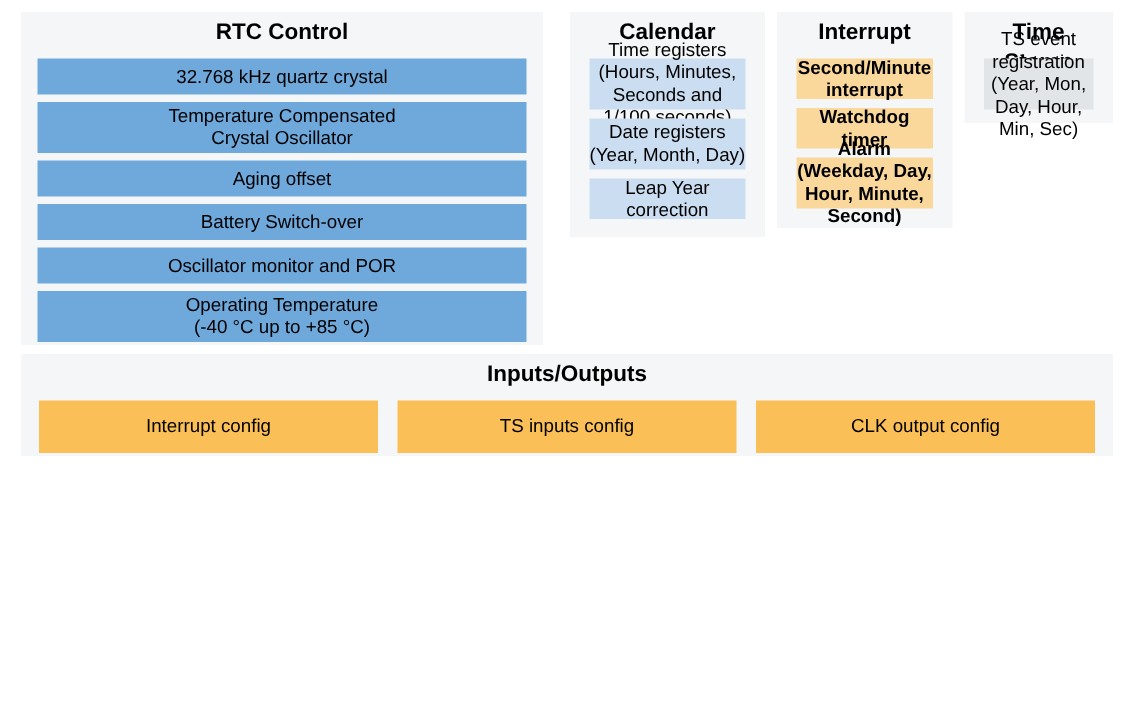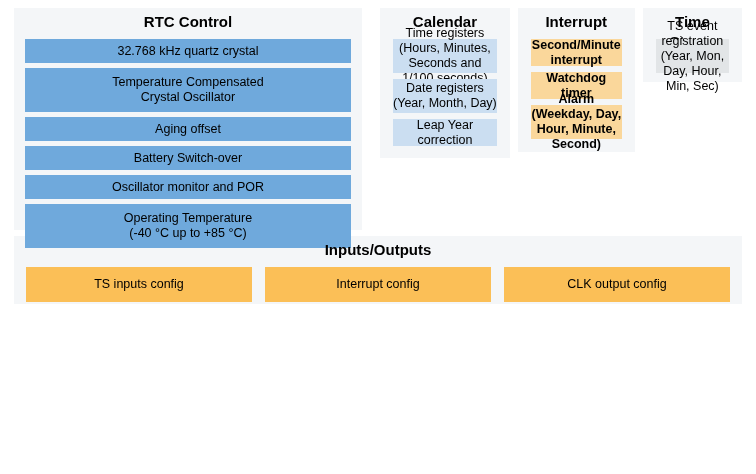--- a/index.html
+++ b/index.html
@@ -40,21 +40,21 @@
     display: flex;
     align-items: center;
     justify-content: center;
     text-align: center;
     white-space: pre-line;
     font-size: 12.5px;
     line-height: 15px;
     color: #000000;
   }
   .h-s  { height: 24px; }  
-  .h-d  { height: 44px; }  
+  .h-d  { height: 34px; }  
   .h-s2 { height: 27px; }  
   .h-d2 { height: 34px; }  
 
   .p-rtc       { height: 222px; }
   .p-interface { height: 150px; }
   .p-calendar  { height: 150px; padding-left: 13px; padding-right: 13px; }
   .p-interrupt { height: 144px; padding-left: 13px; padding-right: 13px; }
   .p-timestamp { height: 74px;  padding-left: 13px; padding-right: 13px; }
   .p-io        { height: 68px;  margin-top: 6px; padding: 4px 12px 0 12px; }
 
@@ -124,19 +124,19 @@
         </div>
       </div>
 
     </div>
 
   </div>
 
   <div class="panel p-io">
     <div class="panel-title">Inputs/Outputs</div>
     <div class="io-row">
+      <div class="bar">Interrupt config</div>
       <div class="bar">TS inputs config</div>
-      <div class="bar">Interrupt config</div>
       <div class="bar">CLK output config</div>
     </div>
   </div>
 
 </div>
 
 </body></html>

